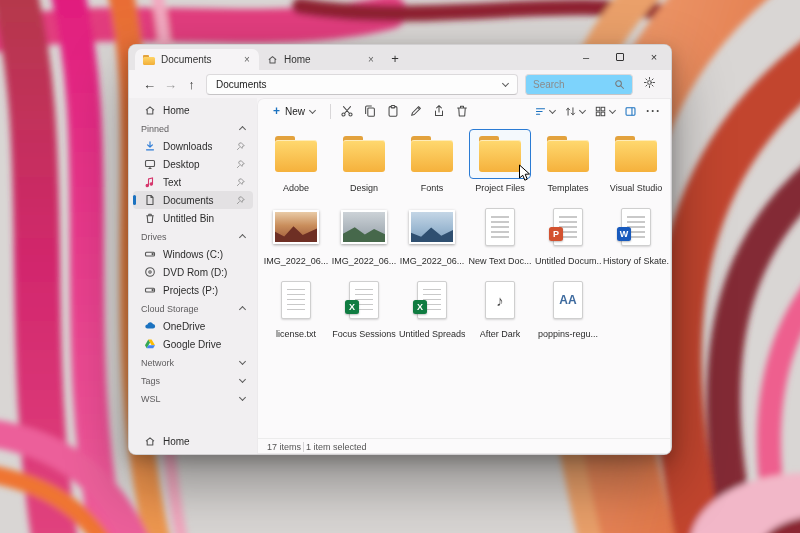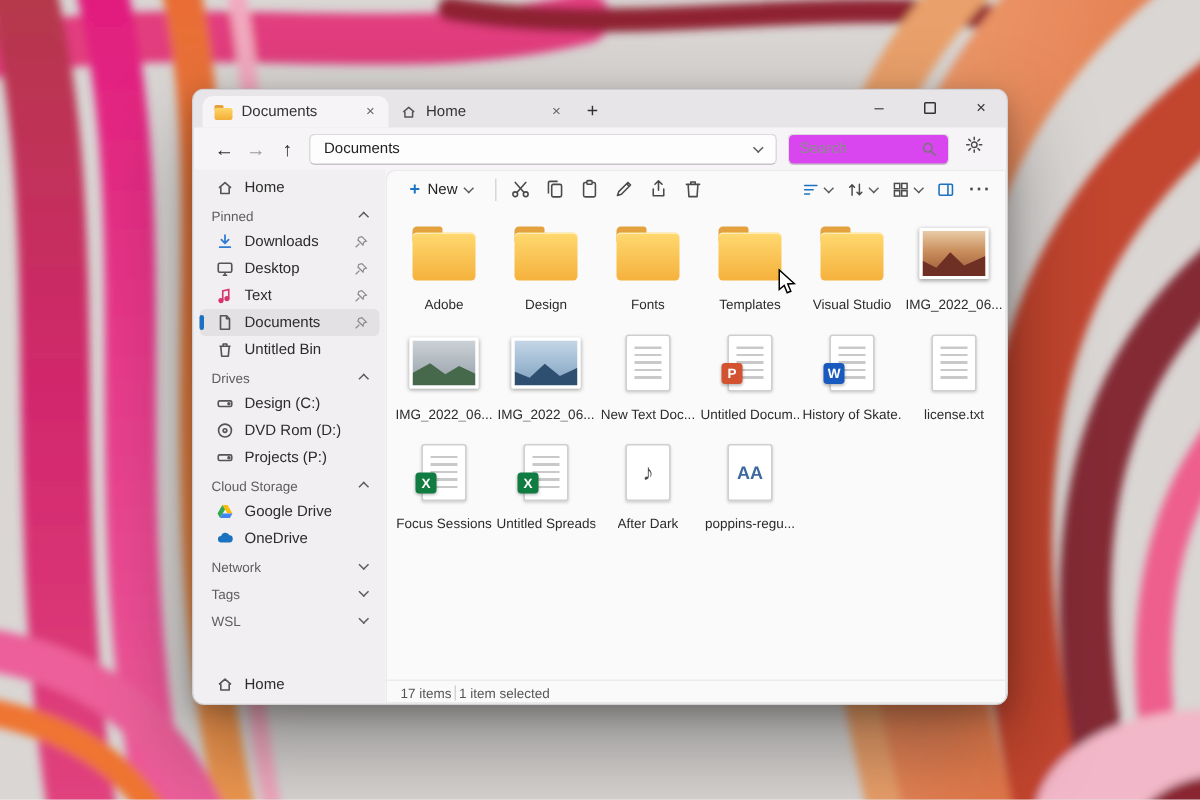--- a/index.html
+++ b/index.html
@@ -1,21 +1,21 @@
 <!DOCTYPE html>
 <html><head>
 <meta charset="utf-8">
 <style>
   *{margin:0;padding:0;box-sizing:border-box;}
   html,body{width:800px;height:533px;overflow:hidden;}
   body{position:relative;font-family:"Liberation Sans",sans-serif;background:#d9d6d4;}
   .wallpaper{position:absolute;inset:0;}
 
   
-  .window{position:absolute;left:128px;top:59px;width:544px;height:411px;background:#f6f4f6;
+  .window{position:absolute;left:128px;top:44px;width:544px;height:411px;background:#f6f4f6;
     border-radius:8px;border:1px solid rgba(0,0,0,.15);overflow:hidden;display:flex;flex-direction:column;
     box-shadow:0 26px 60px rgba(0,0,0,.38),0 6px 16px rgba(0,0,0,.22);}
 
   
   .tabbar{height:25px;background:#e7e5e7;display:flex;align-items:flex-end;padding-left:6px;flex:0 0 auto;}
   .tab{height:21px;width:124px;display:flex;align-items:center;gap:6px;padding:0 5px 0 8px;
     border-radius:7px 7px 0 0;font-size:10px;color:#333;}
   .tab.active{background:#f6f4f6;}
   .tab .tlabel{flex:1;overflow:hidden;white-space:nowrap;}
   .tabclose{font-size:10px;color:#666;width:14px;height:14px;line-height:13px;text-align:center;border-radius:3px;}
@@ -28,21 +28,21 @@
   .wincontrols>div{width:34px;height:24px;display:flex;align-items:center;justify-content:center;font-size:11px;color:#333;}
   .wc-max i{width:8px;height:8px;border:1px solid #333;border-radius:1px;display:block;}
 
   
   .toolbar{height:28px;display:flex;align-items:center;padding:0 10px;flex:0 0 auto;}
   .navbtn{width:21px;text-align:center;font-size:13px;color:#2f2f2f;}
   .navbtn.dim{color:#9b9b9b;}
   .addressbar{flex:1;height:21px;background:#fdfdfd;border:1px solid #dcdadc;border-bottom-color:#c6c4c6;
     border-radius:4px;display:flex;align-items:center;padding:0 9px;font-size:10px;color:#222;margin:0 7px 0 4px;}
   .addressbar .chev{margin-left:auto;}
-  .searchbox{width:108px;height:21px;background:#d946ef;border:1px solid #dcdadc;border-bottom-color:#c6c4c6;
+  .searchbox{width:108px;height:21px;background:#7dd3fc;border:1px solid #dcdadc;border-bottom-color:#c6c4c6;
     border-radius:4px;display:flex;align-items:center;padding:0 7px;}
   .searchbox input{border:none;outline:none;background:transparent;width:76px;font-size:10px;color:#333;font-family:"Liberation Sans",sans-serif;}
   .searchbox input::placeholder{color:#8b8b8b;}
   .gearbtn{width:24px;text-align:center;margin-left:4px;}
 
   
   .chev{width:5px;height:5px;border-right:1.4px solid #5c5c5c;border-bottom:1.4px solid #5c5c5c;
     display:inline-block;transform:rotate(45deg);margin-top:-2px;}
   .chev.up{transform:rotate(-135deg);margin-top:2px;}
 
@@ -284,54 +284,54 @@
 
       <div class="side-header">
         <span>Drives</span>
         <span class="chev up"></span>
       </div>
       <div class="side-item">
         <svg class="sic" width="12" height="12" viewBox="0 0 12 12" fill="none" stroke="#555" stroke-width="1.1">
             <rect x="1.5" y="4.2" width="9" height="3.8" rx="1"></rect>
             <circle cx="8.6" cy="6.1" r=".6" fill="#555"></circle>
           </svg>
-        <span class="lbl">Design (C:)</span>
+        <span class="lbl">Windows (C:)</span>
       </div>
       <div class="side-item">
         <svg class="sic" width="12" height="12" viewBox="0 0 12 12" fill="none" stroke="#555" stroke-width="1.1">
             <circle cx="6" cy="6" r="4.3"></circle>
             <circle cx="6" cy="6" r="1.2"></circle>
           </svg>
         <span class="lbl">DVD Rom (D:)</span>
       </div>
       <div class="side-item">
         <svg class="sic" width="12" height="12" viewBox="0 0 12 12" fill="none" stroke="#555" stroke-width="1.1">
             <rect x="1.5" y="4.2" width="9" height="3.8" rx="1"></rect>
             <circle cx="8.6" cy="6.1" r=".6" fill="#555"></circle>
           </svg>
         <span class="lbl">Projects (P:)</span>
       </div>
 
       <div class="side-header">
         <span>Cloud Storage</span>
         <span class="chev up"></span>
+      </div>
+      <div class="side-item">
+        <svg class="sic" width="12" height="12" viewBox="0 0 12 12">
+            <path d="M3.4 8.6a2.1 2.1 0 010-4.2 3 3 0 015.6-.5 2.3 2.3 0 01-.4 4.7z" fill="#1b72c0"></path>
+          </svg>
+        <span class="lbl">OneDrive</span>
       </div>
       <div class="side-item">
         <svg class="sic" width="12" height="12" viewBox="0 0 12 12">
             <path d="M4.3 1.6L1 7.3l1.7 3 3.4-5.8z" fill="#34a853"></path>
             <path d="M4.3 1.6h3.3L11 7.3H7.6z" fill="#fbbc04"></path>
             <path d="M2.7 10.3h6.5L11 7.3H4.4z" fill="#4285f4"></path>
           </svg>
         <span class="lbl">Google Drive</span>
-      </div>
-      <div class="side-item">
-        <svg class="sic" width="12" height="12" viewBox="0 0 12 12">
-            <path d="M3.4 8.6a2.1 2.1 0 010-4.2 3 3 0 015.6-.5 2.3 2.3 0 01-.4 4.7z" fill="#1b72c0"></path>
-          </svg>
-        <span class="lbl">OneDrive</span>
       </div>
 
       <div class="side-header">
         <span>Network</span>
         <span class="chev"></span>
       </div>
       <div class="side-header">
         <span>Tags</span>
         <span class="chev"></span>
       </div>
@@ -448,20 +448,29 @@
         </div>
         <div class="tile">
           <div class="iconbox">
               <div class="ic-folder">
                 <i class="fb"></i>
                 <i class="ff"></i>
               </div>
             </div>
           <div class="tile-label">Fonts</div>
         </div>
+        <div class="tile selected">
+          <div class="iconbox">
+              <div class="ic-folder">
+                <i class="fb"></i>
+                <i class="ff"></i>
+              </div>
+            </div>
+          <div class="tile-label">Project Files</div>
+        </div>
         <div class="tile">
           <div class="iconbox">
               <div class="ic-folder">
                 <i class="fb"></i>
                 <i class="ff"></i>
               </div>
             </div>
           <div class="tile-label">Templates</div>
         </div>
         <div class="tile">

